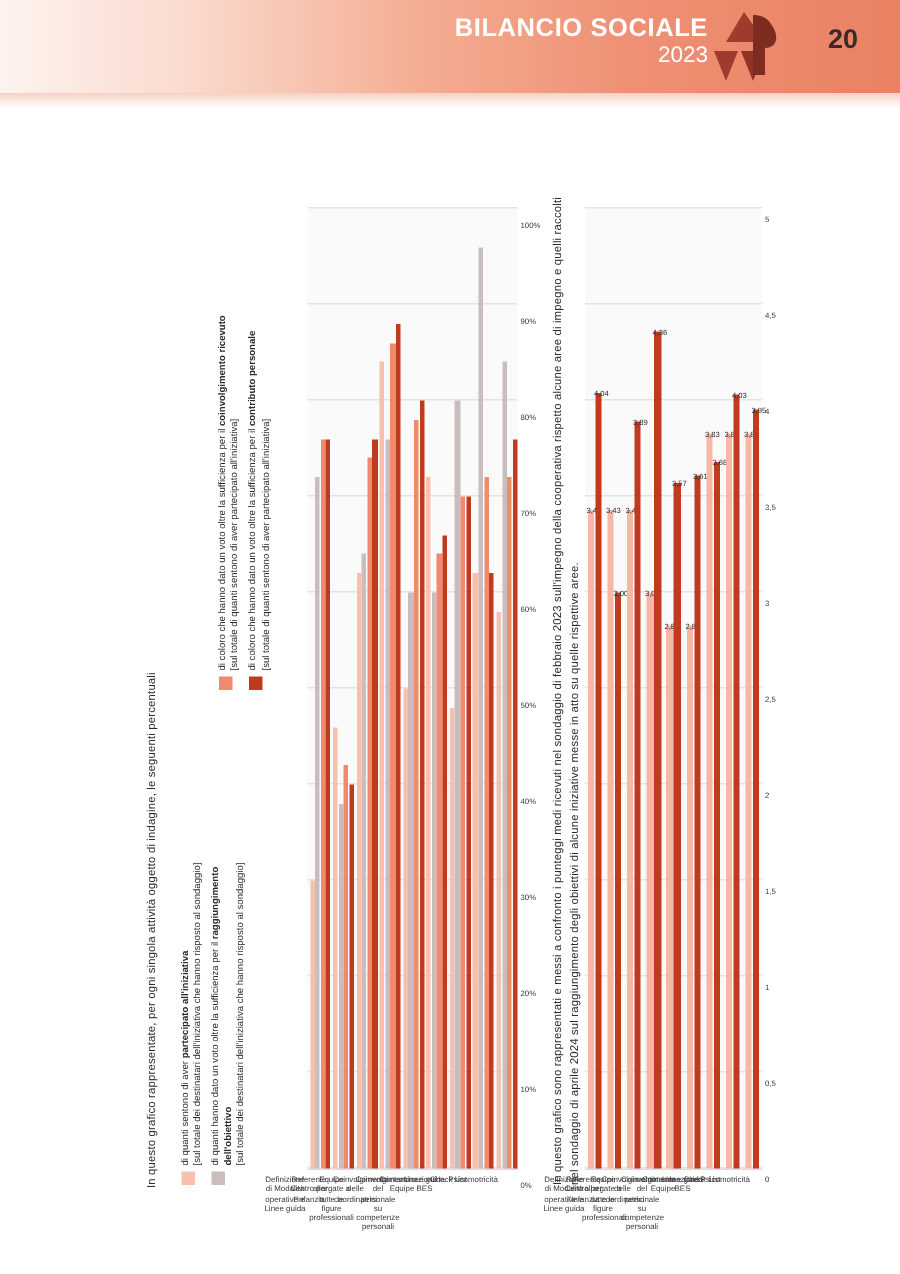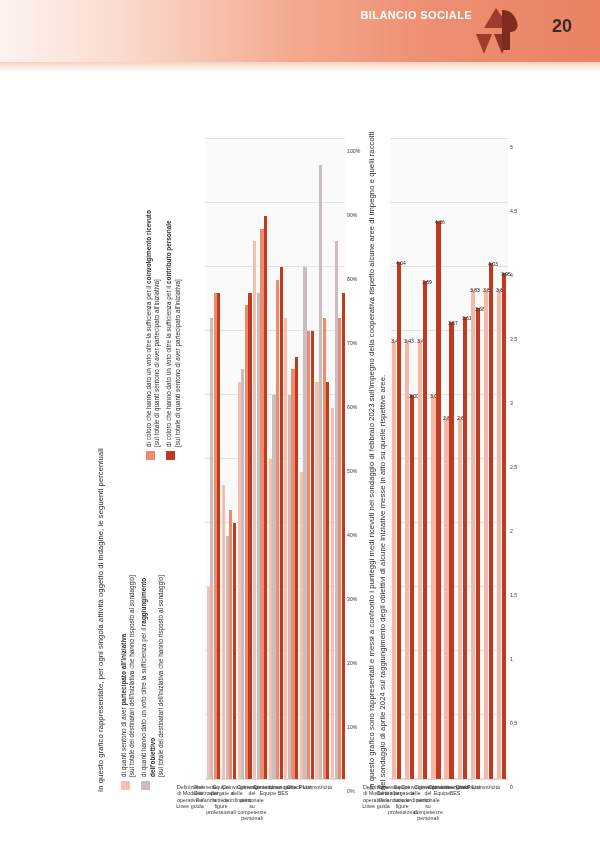--- a/index.html
+++ b/index.html
@@ -17,21 +17,21 @@
   }
   #header-band .grad{
     position:absolute;inset:0;
     background:linear-gradient(90deg,#fdf3ef 0%,#fadbcf 20%,#f4ab90 48%,#ee9074 70%,#ea8163 100%);
   }
   #header-title{
     position:absolute;right:128px;top:10px;
     text-align:right;color:#ffffff;line-height:1.05;
     z-index:4;
   }
-  #header-title .l1{font-size:11px;font-weight:bold;letter-spacing:.4px;display:block;}
+  #header-title .l1{font-size:17px;font-weight:bold;letter-spacing:.4px;display:block;}
   #header-title .l2{font-size:15px;font-weight:normal;display:block;margin-top:1px;}
   #header-logo{
     position:absolute;right:78px;top:6px;width:52px;height:52px;z-index:5;
   }
   #header-pageno{
     position:absolute;right:28px;top:16px;z-index:6;
     font-size:18px;font-weight:bold;color:#3b2b27;
   }
   #header-fade{
     position:absolute;left:0;top:62px;width:600px;height:10px;
@@ -79,20 +79,21 @@
   }
 </style>
 </head>
 <body>
 
 <div id="header-band">
   <div class="grad"></div>
 </div>
 <div id="header-title">
   <span class="l1">BILANCIO SOCIALE</span>
+  <span class="l2">2023</span>
 </div>
 <div id="header-logo">
   <svg viewBox="0 0 52 52" width="52" height="52" aria-hidden="true">
     <polygon points="26,2 40,22 14,22" fill="#9d3b2c"></polygon>
     <polygon points="6,28 22,28 14,48" fill="#9d3b2c"></polygon>
     <polygon points="24,28 40,28 32,48" fill="#8f3326"></polygon>
     <path d="M32,4 L32,44 L40,44 L40,26 C48,26 50,18 44,10 C41,5 36,4 32,4 Z" fill="#7e2b20"></path>
   </svg>
 </div>
 <div id="header-pageno">20</div>

